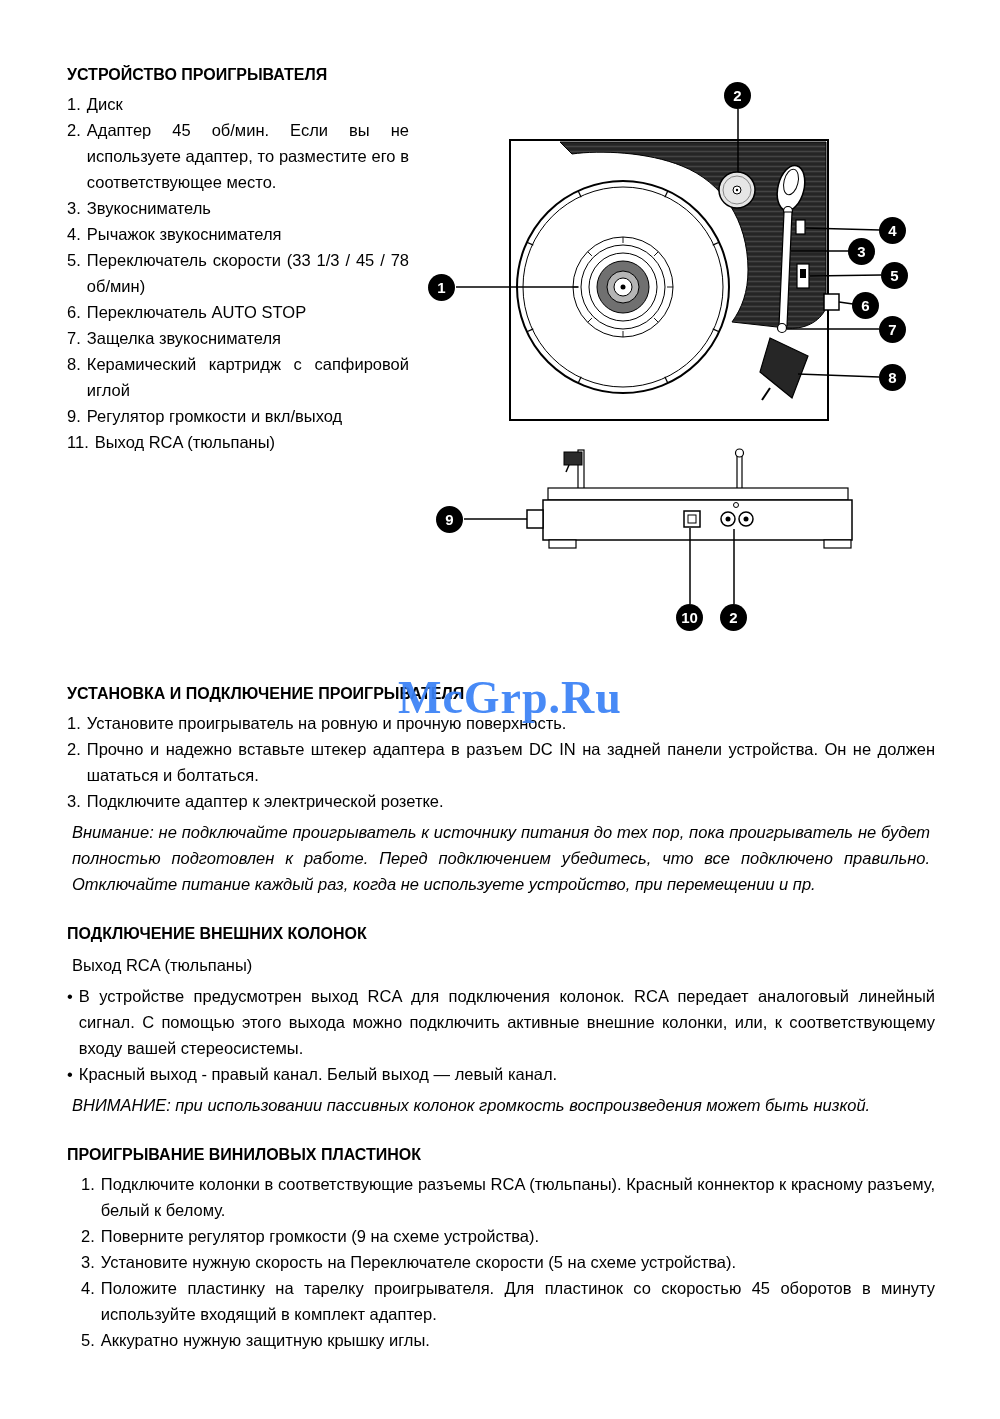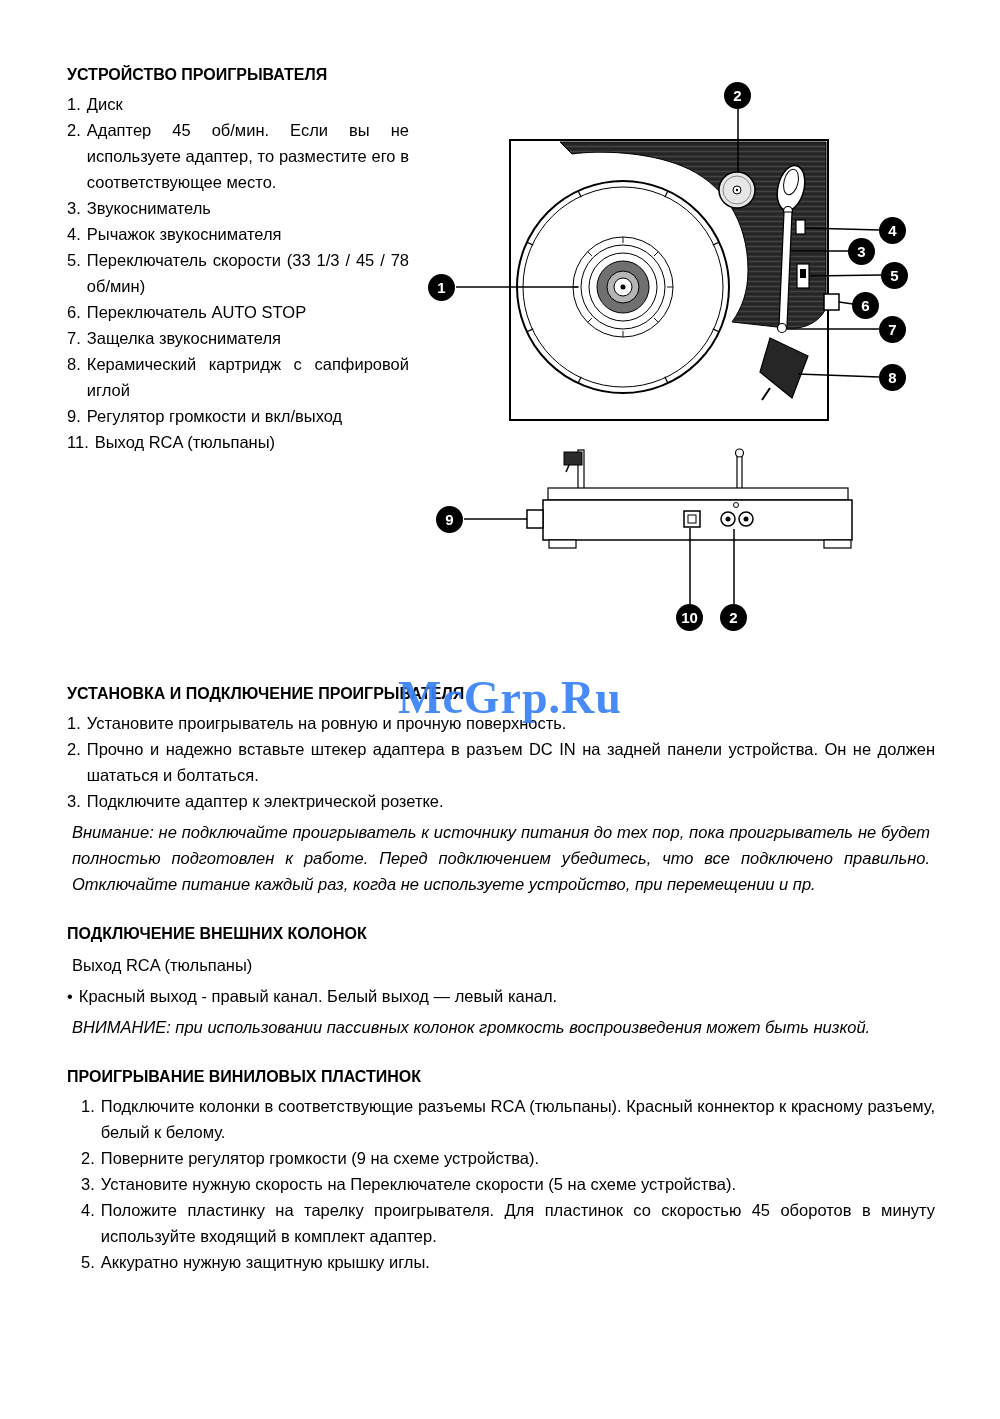--- a/index.html
+++ b/index.html
@@ -227,20 +227,23 @@
           <span class="txt">Подключите адаптер к электрической розетке.</span>
         </div>
     </div>
     <p class="italic">Внимание: не подключайте проигрыватель к источнику питания до тех пор, пока проигрыватель не будет полностью подготовлен к работе. Перед подключением убедитесь, что все подключено правильно. Отключайте питание каждый раз, когда не используете устройство, при перемещении и пр.</p>
   </div>
 
   <div class="sec sec-speakers">
     <div class="h">ПОДКЛЮЧЕНИЕ ВНЕШНИХ КОЛОНОК</div>
     <p>Выход RCA (тюльпаны)</p>
     <div class="bullet">
+        <span class="txt">В устройстве предусмотрен выход RCA для подключения колонок. RCA передает аналоговый линейный сигнал. С помощью этого выхода можно подключить активные внешние колонки, или, к соответствующему входу вашей стереосистемы.</span>
+      </div>
+    <div class="bullet">
         <span class="txt">Красный выход - правый канал. Белый выход — левый канал.</span>
       </div>
     <p class="italic">ВНИМАНИЕ: при использовании пассивных колонок громкость воспроизведения может быть низкой.</p>
   </div>
 
   <div class="sec sec-playing">
     <div class="h">ПРОИГРЫВАНИЕ ВИНИЛОВЫХ ПЛАСТИНОК</div>
     <div class="list">
       <div class="li">
           <span class="num">1.</span>

